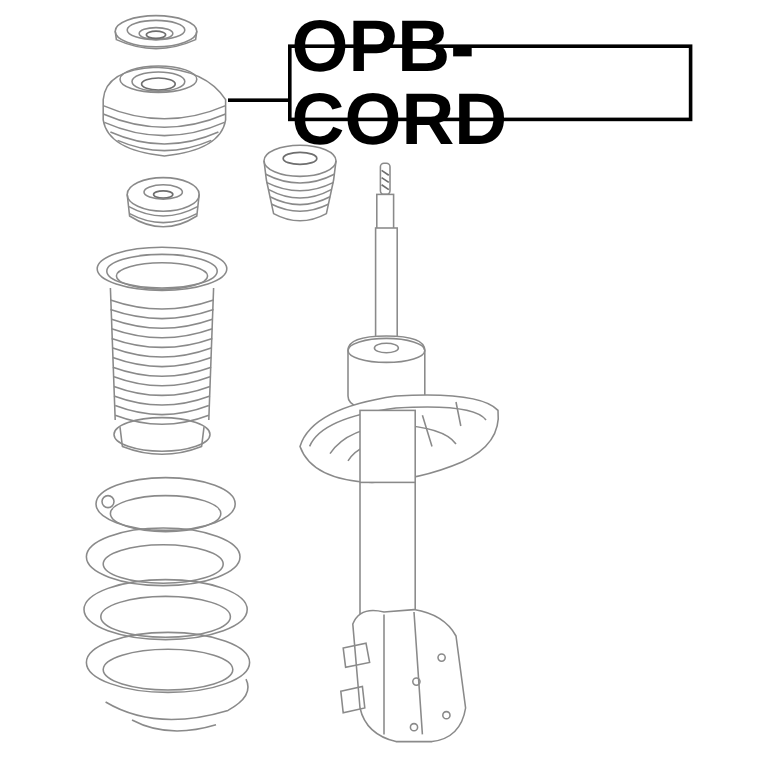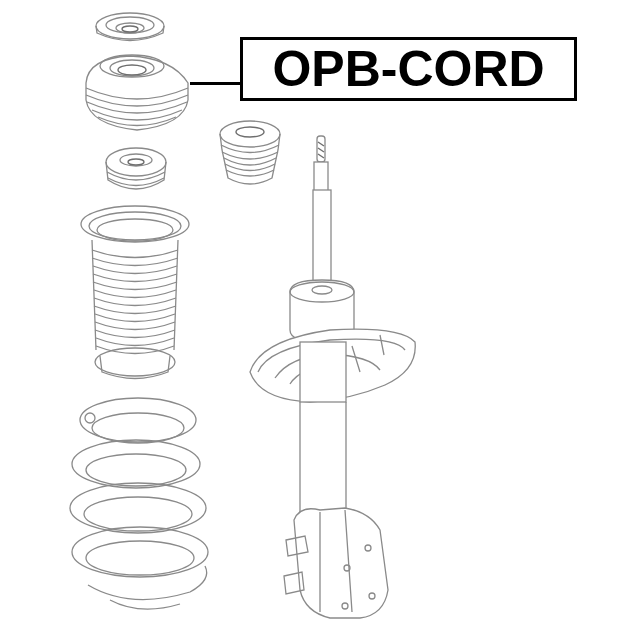--- a/index.html
+++ b/index.html
@@ -5,21 +5,21 @@
     html, body { margin: 0; padding: 0; background: #ffffff; }
     body { width: 640px; height: 640px; position: relative; overflow: hidden; font-family: "Liberation Sans", sans-serif; }
     .diagram { position: absolute; left: 0; top: 0; width: 640px; height: 640px; }
     .part-label-box {
       position: absolute; left: 240px; top: 37px; width: 331px; height: 58px;
       border: 3px solid #000; background: #fff; box-sizing: content-box;
       display: flex; align-items: center; justify-content: center;
     }
     .part-label-text {
       font-family: "Liberation Sans", sans-serif; font-weight: bold;
-      font-size: 50px; letter-spacing: 0px; color: #000; line-height: 1;
+      font-size: 61px; letter-spacing: 0px; color: #000; line-height: 1;
     }
     .leader { position: absolute; left: 190px; top: 82px; width: 52px; height: 3px; background: #000; }
     svg .ln { fill: none; stroke: #8a8a8a; stroke-width: 1.3; }
     svg .lnd { fill: none; stroke: #6e6e6e; stroke-width: 1.4; }
     svg .fillw { fill: #ffffff; stroke: #8a8a8a; stroke-width: 1.3; }
   </style>
 </head>
 <body>
 
 <div class="diagram">

